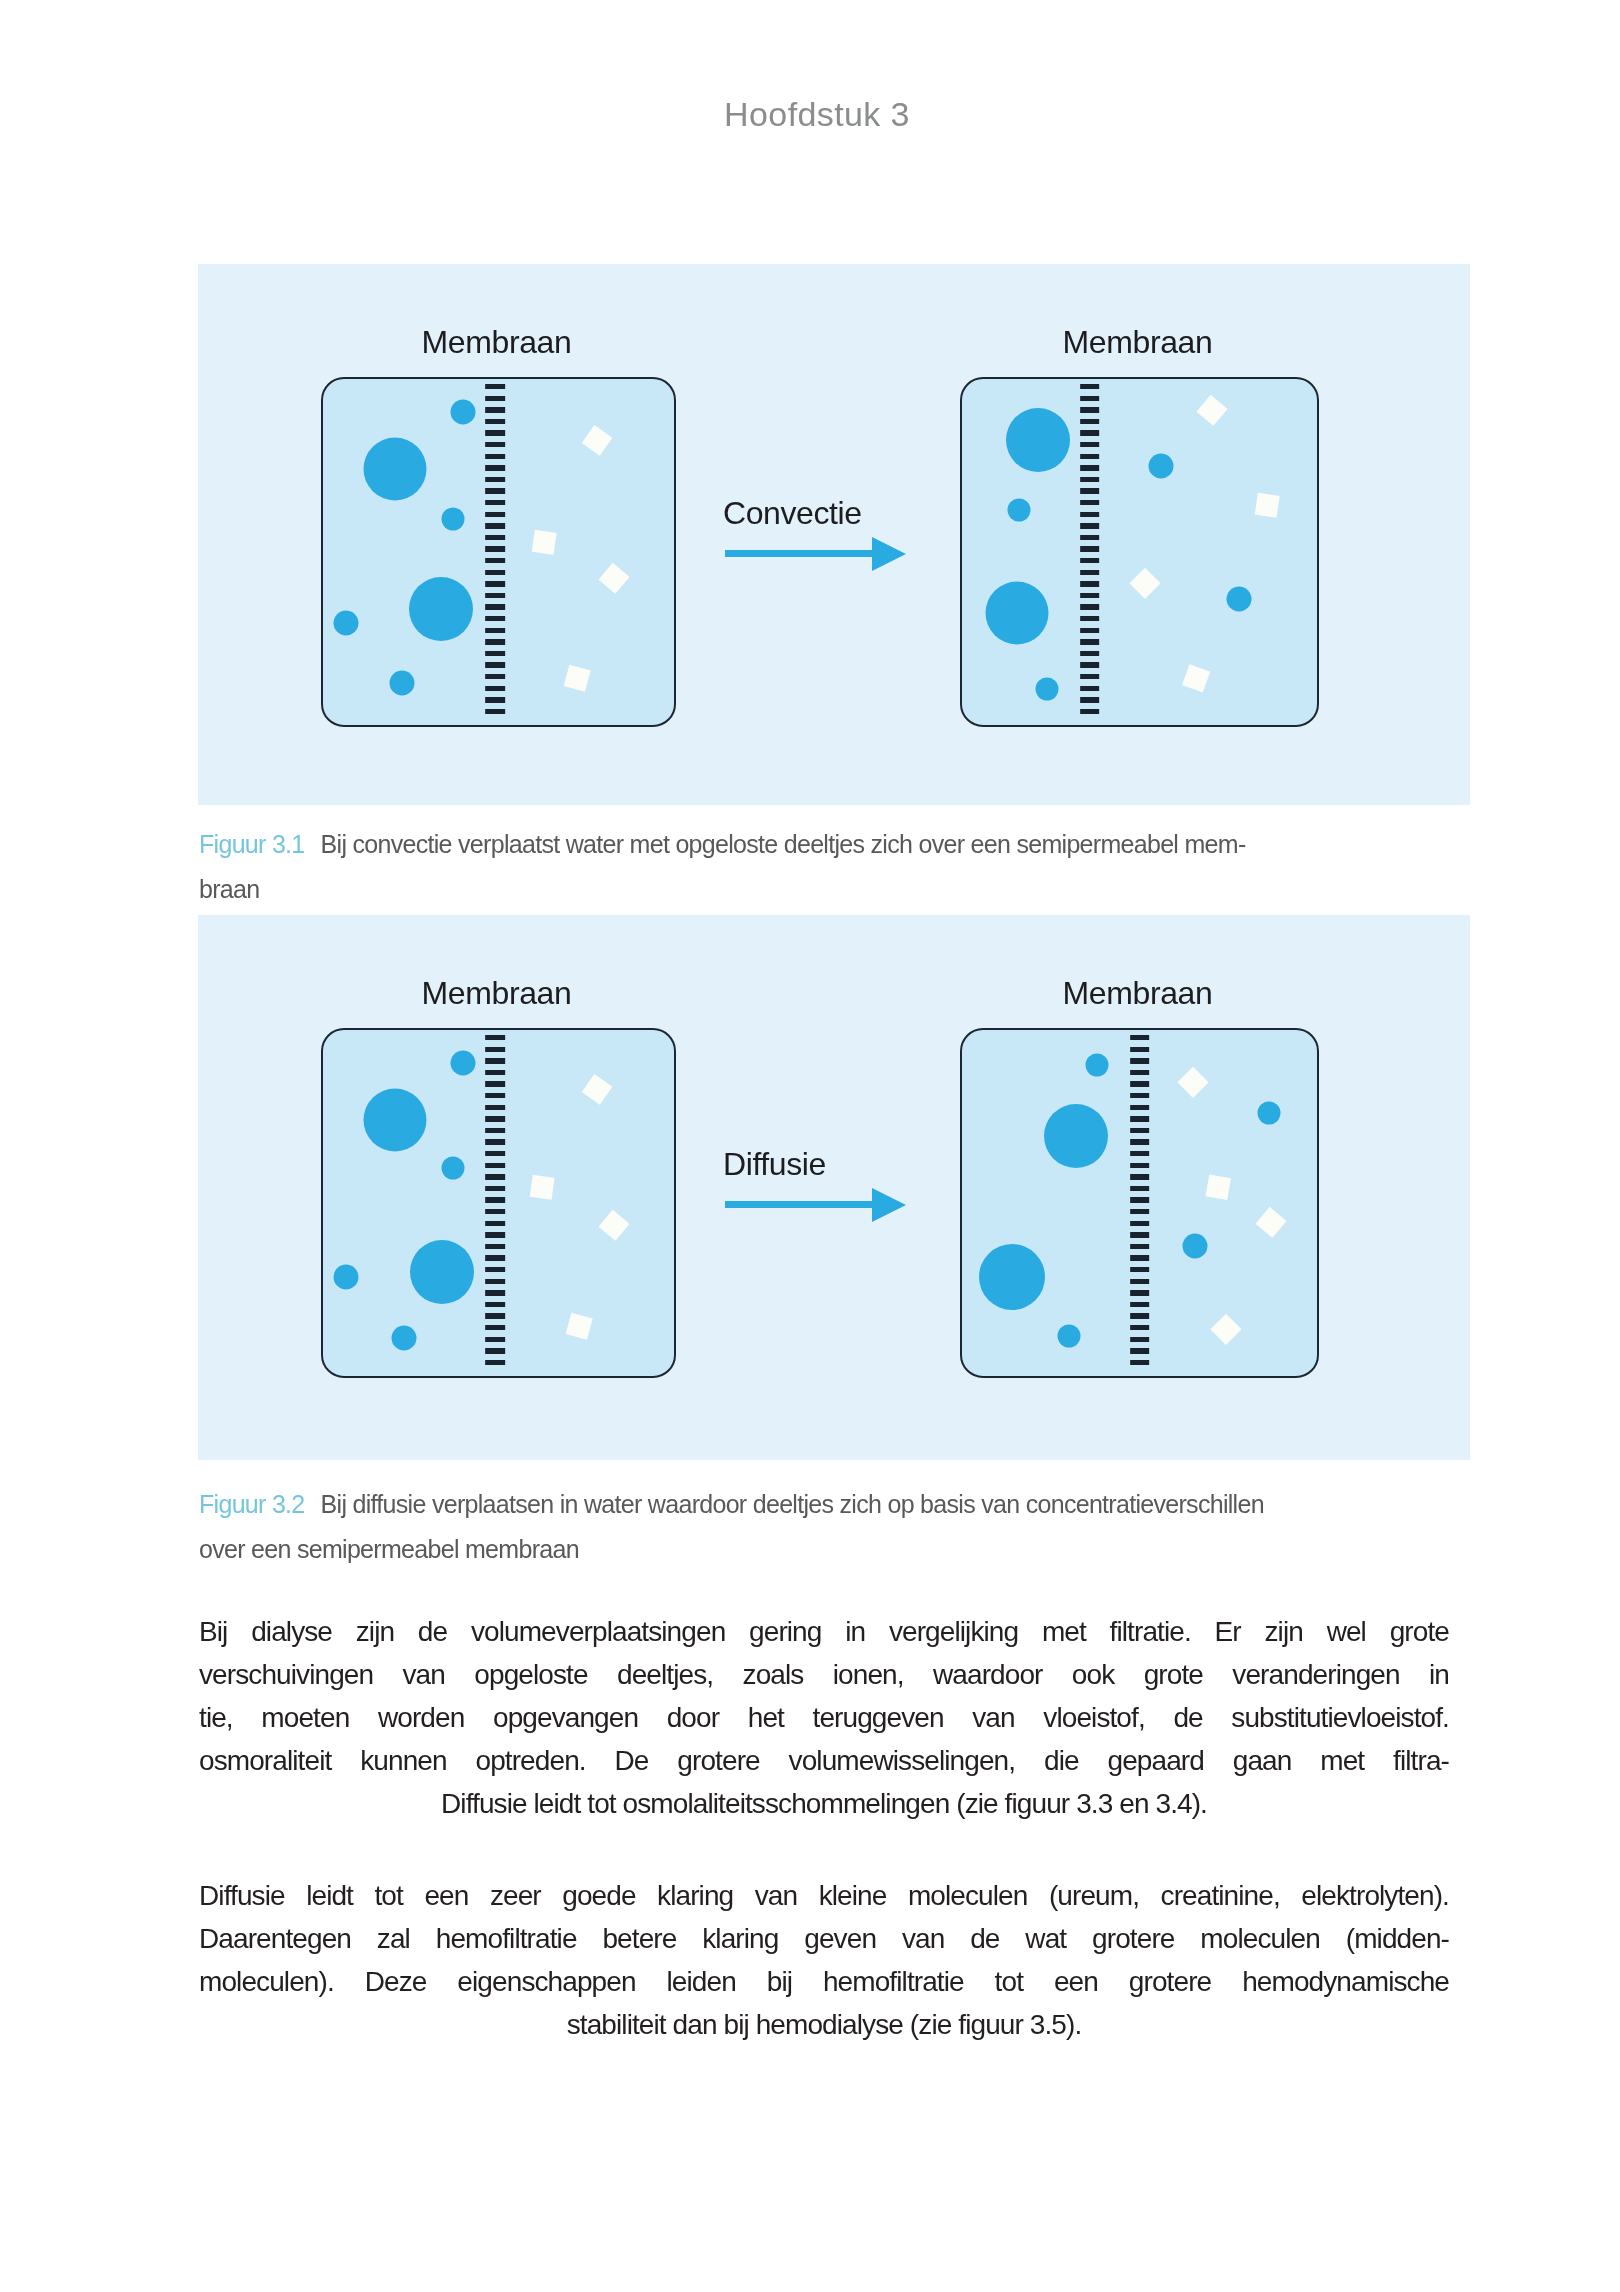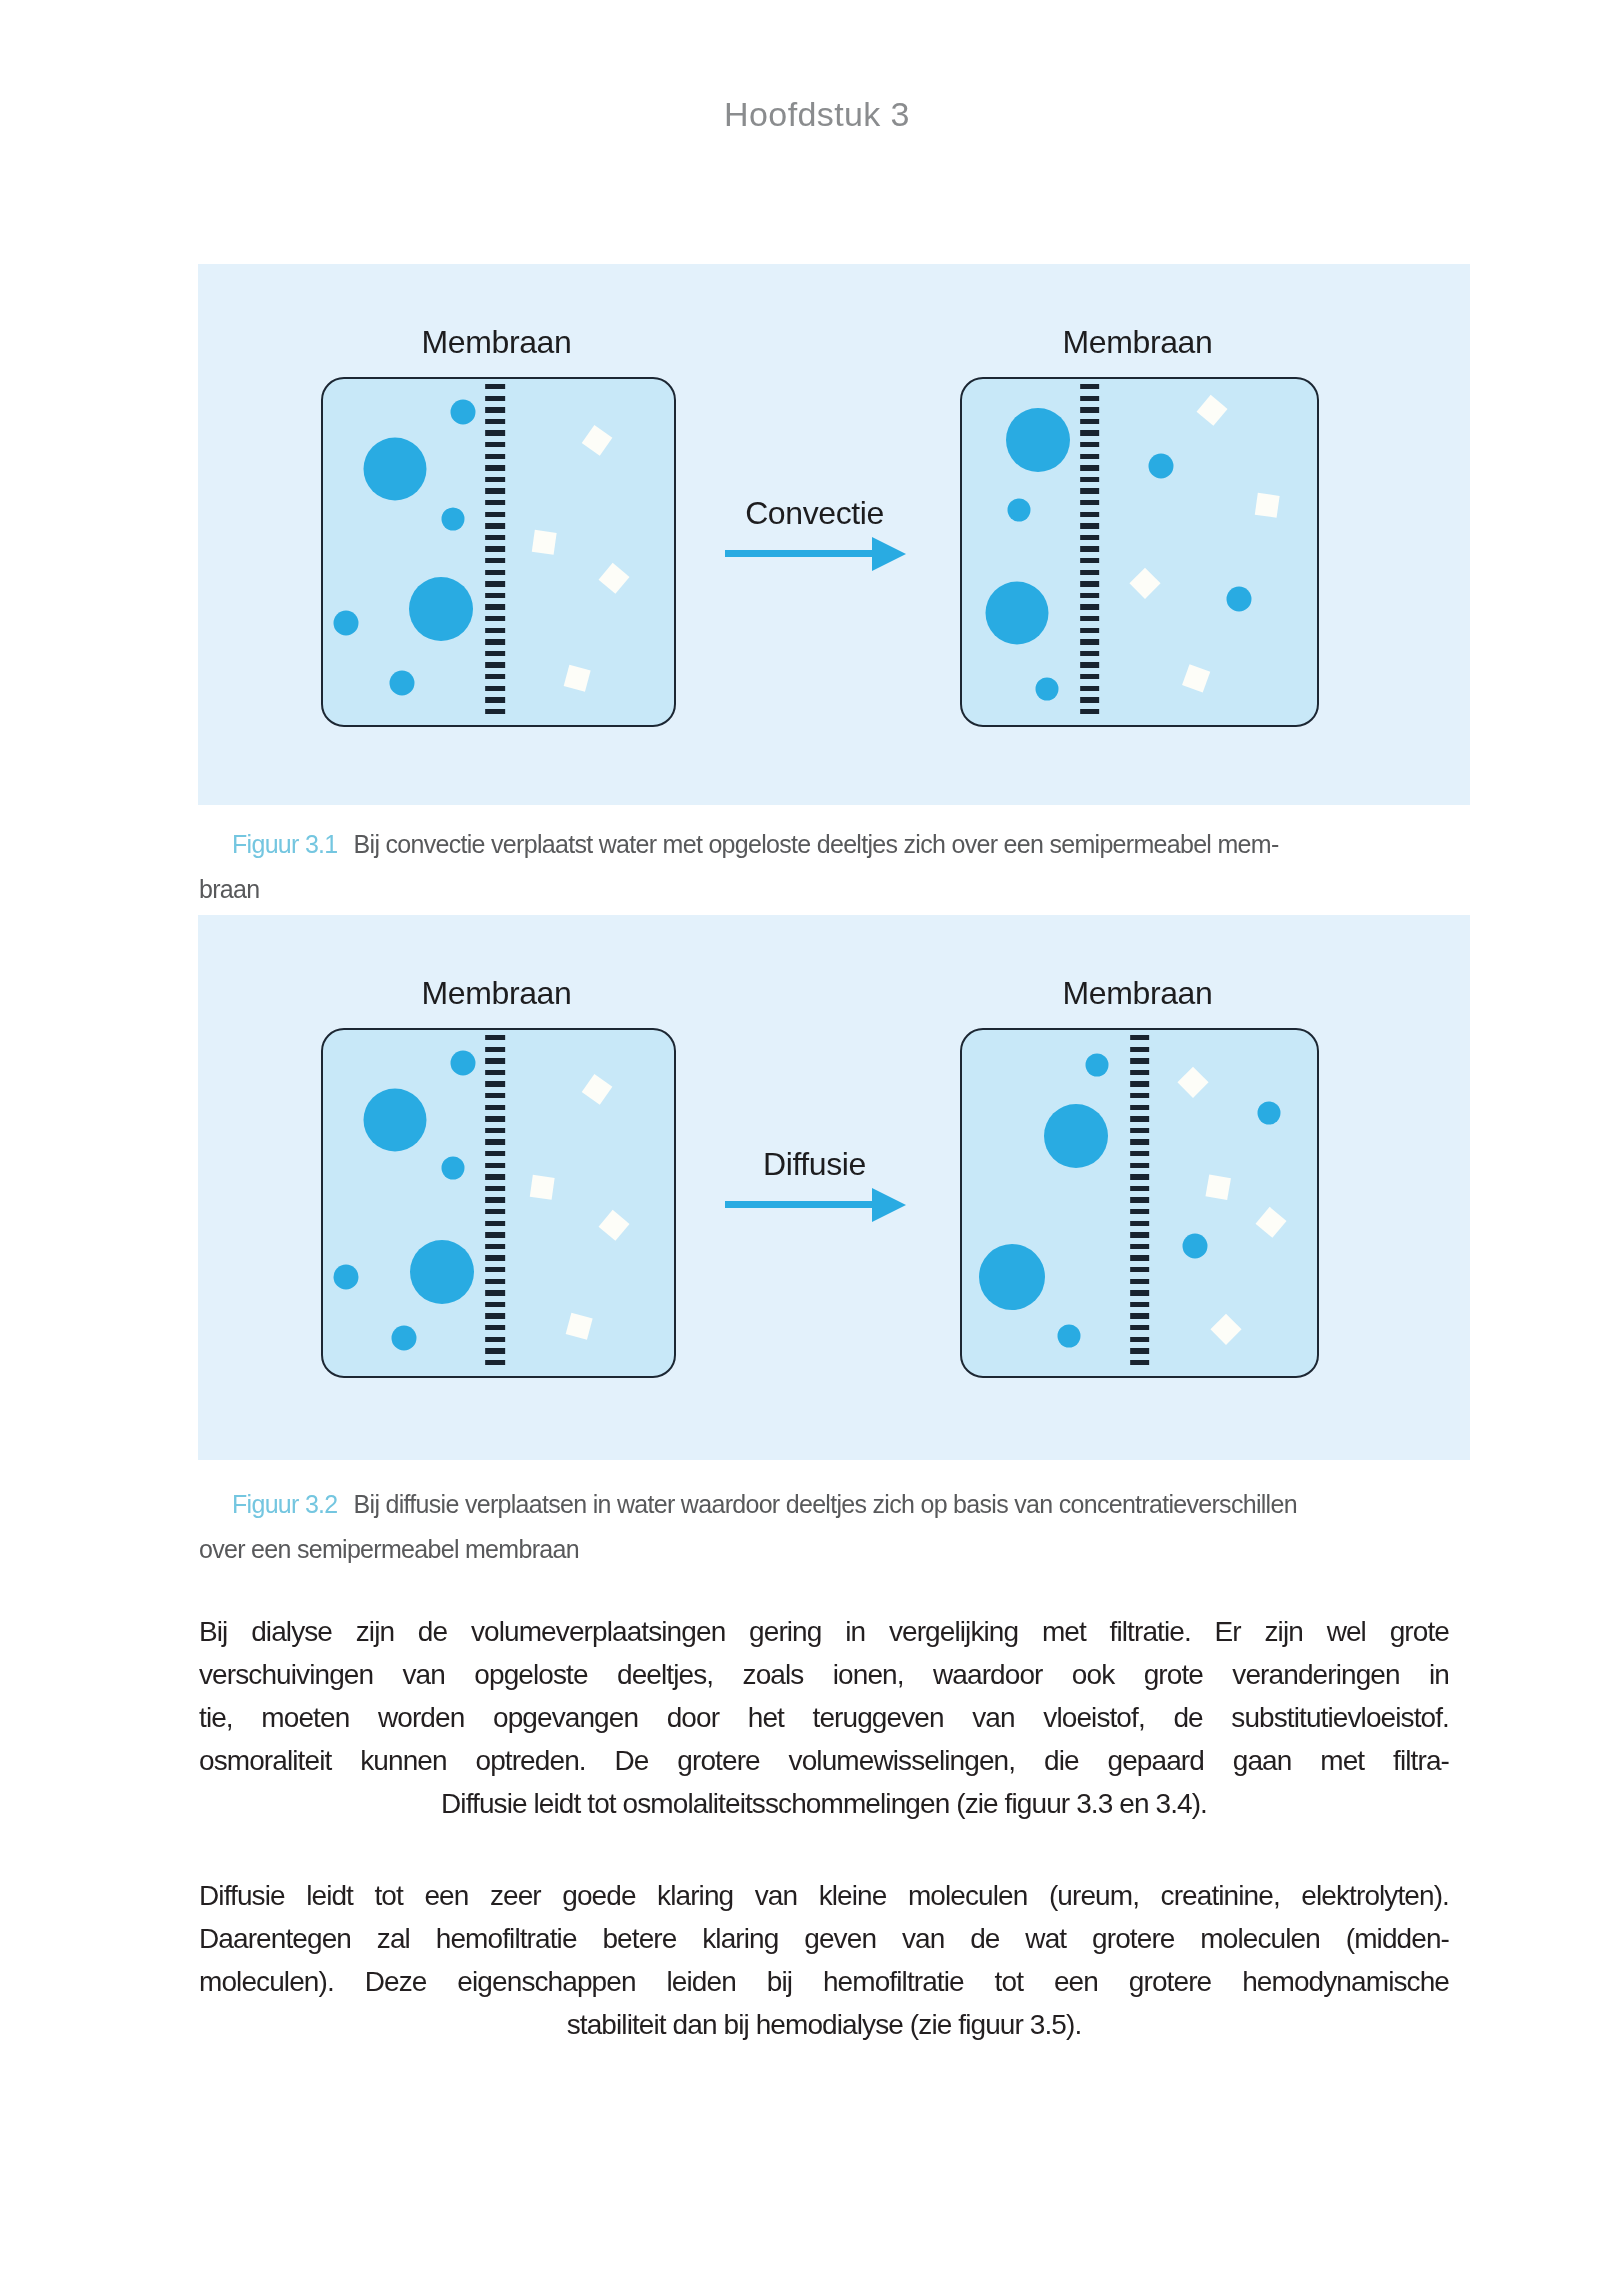--- a/index.html
+++ b/index.html
@@ -26,35 +26,35 @@
     background:var(--box-fill,#c8e8f8);
     border:2.7px solid var(--box-border,#1c2733);border-radius:23px;
   }
   .membrane{
     position:absolute;top:5.4px;bottom:5.4px;width:19.7px;transform:translateX(-50%);
     background:repeating-linear-gradient(to bottom,var(--membrane,#18232f) 0 5.4px,transparent 5.4px 11.6px);
   }
   .particle{position:absolute;}
   .particle.circle{background:var(--particle-blue,#29abe2);border-radius:50%;}
   .particle.square{background:var(--particle-white,#fdfdf8);}
-  .arrow-group{position:absolute;left:525px;top:229px;width:183px;text-align:center;}
+  .arrow-group{position:absolute;left:525px;top:229px;width:183px;text-align:left;}
   .arrow-label{font-size:32px;line-height:41px;letter-spacing:-0.4px;font-weight:500;color:#1d1d1f;height:41px;}
   .arrow{position:relative;height:36px;margin-top:1.8px;}
   .arrow .shaft{position:absolute;left:1.8px;right:30px;top:14.3px;height:7.2px;background:var(--arrow,#29abe2);}
   .arrow .head{
     position:absolute;right:0;top:0.9px;width:0;height:0;
     border-left:34px solid var(--arrow,#29abe2);
     border-top:17px solid transparent;border-bottom:17px solid transparent;
   }
   
   .caption{
     position:absolute;left:199px;width:1250px;
     font-size:25px;line-height:45px;letter-spacing:-0.7px;color:var(--caption-text,#58595b);
   }
-  .cap-label{color:var(--figure-label,#74c6e0);margin-right:16px;margin-left:33px;}
+  .cap-label{color:var(--figure-label,#74c6e0);margin-right:16px;}
   
   .body-par{position:absolute;left:199px;width:1250px;}
   .line{
     font-size:28px;line-height:43px;letter-spacing:-0.9px;color:var(--body-text,#231f20);text-align:center;
   }
   .line.j{text-align:justify;text-align-last:justify;}
   .page-number{
     position:absolute;left:199px;top:2174px;width:1236px;text-align:center;
     font-size:29.6px;line-height:36px;color:#701a75;
   }

